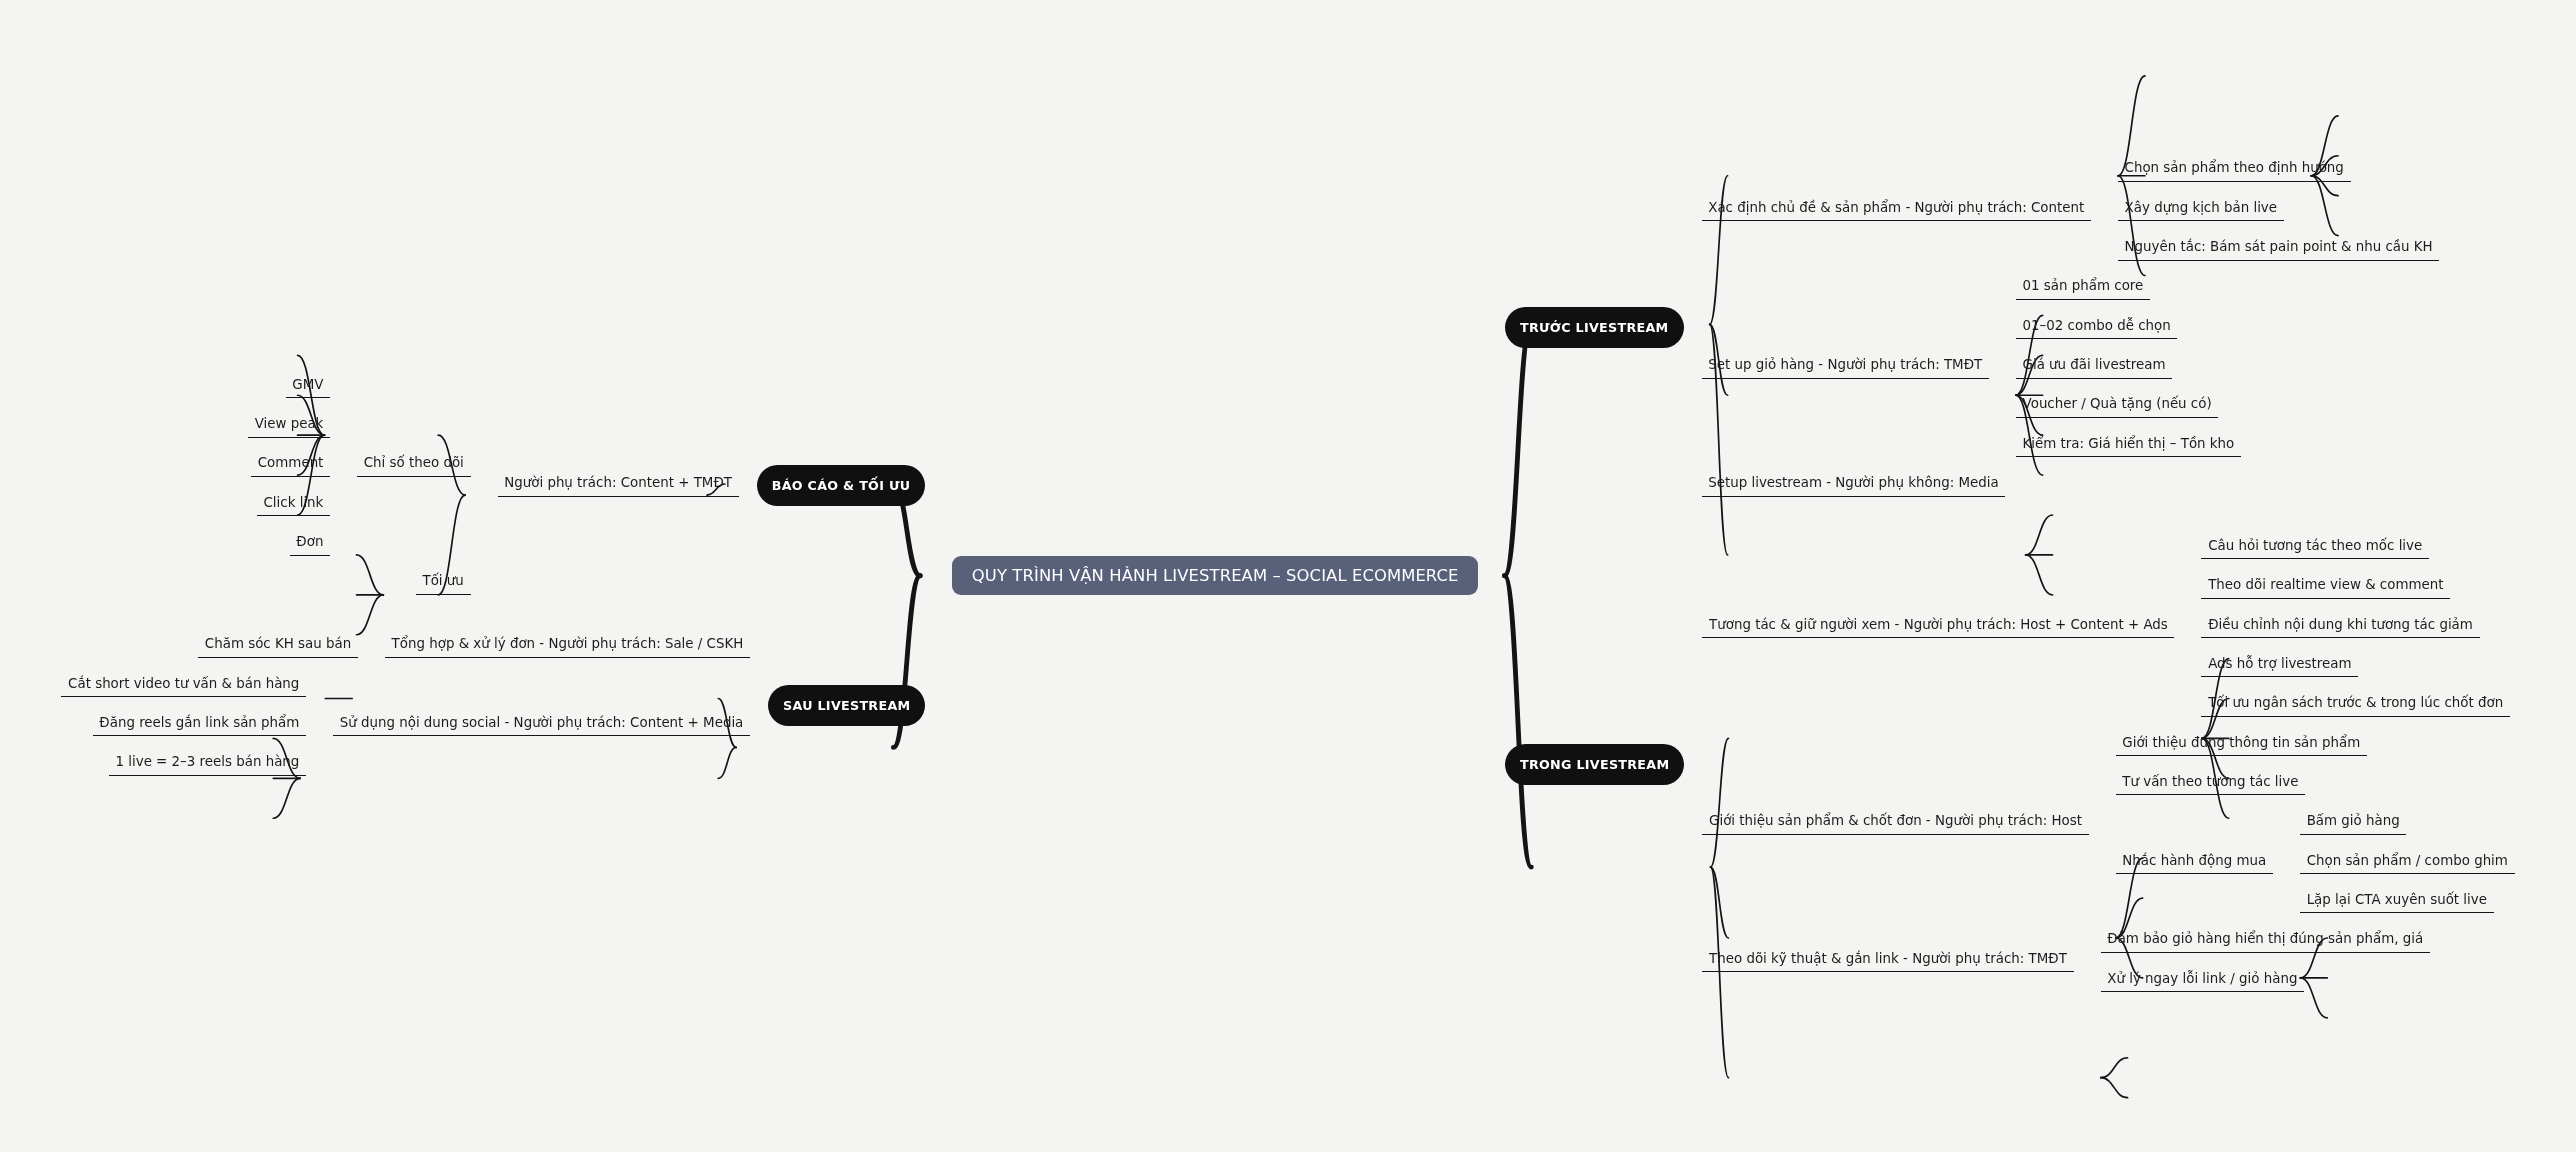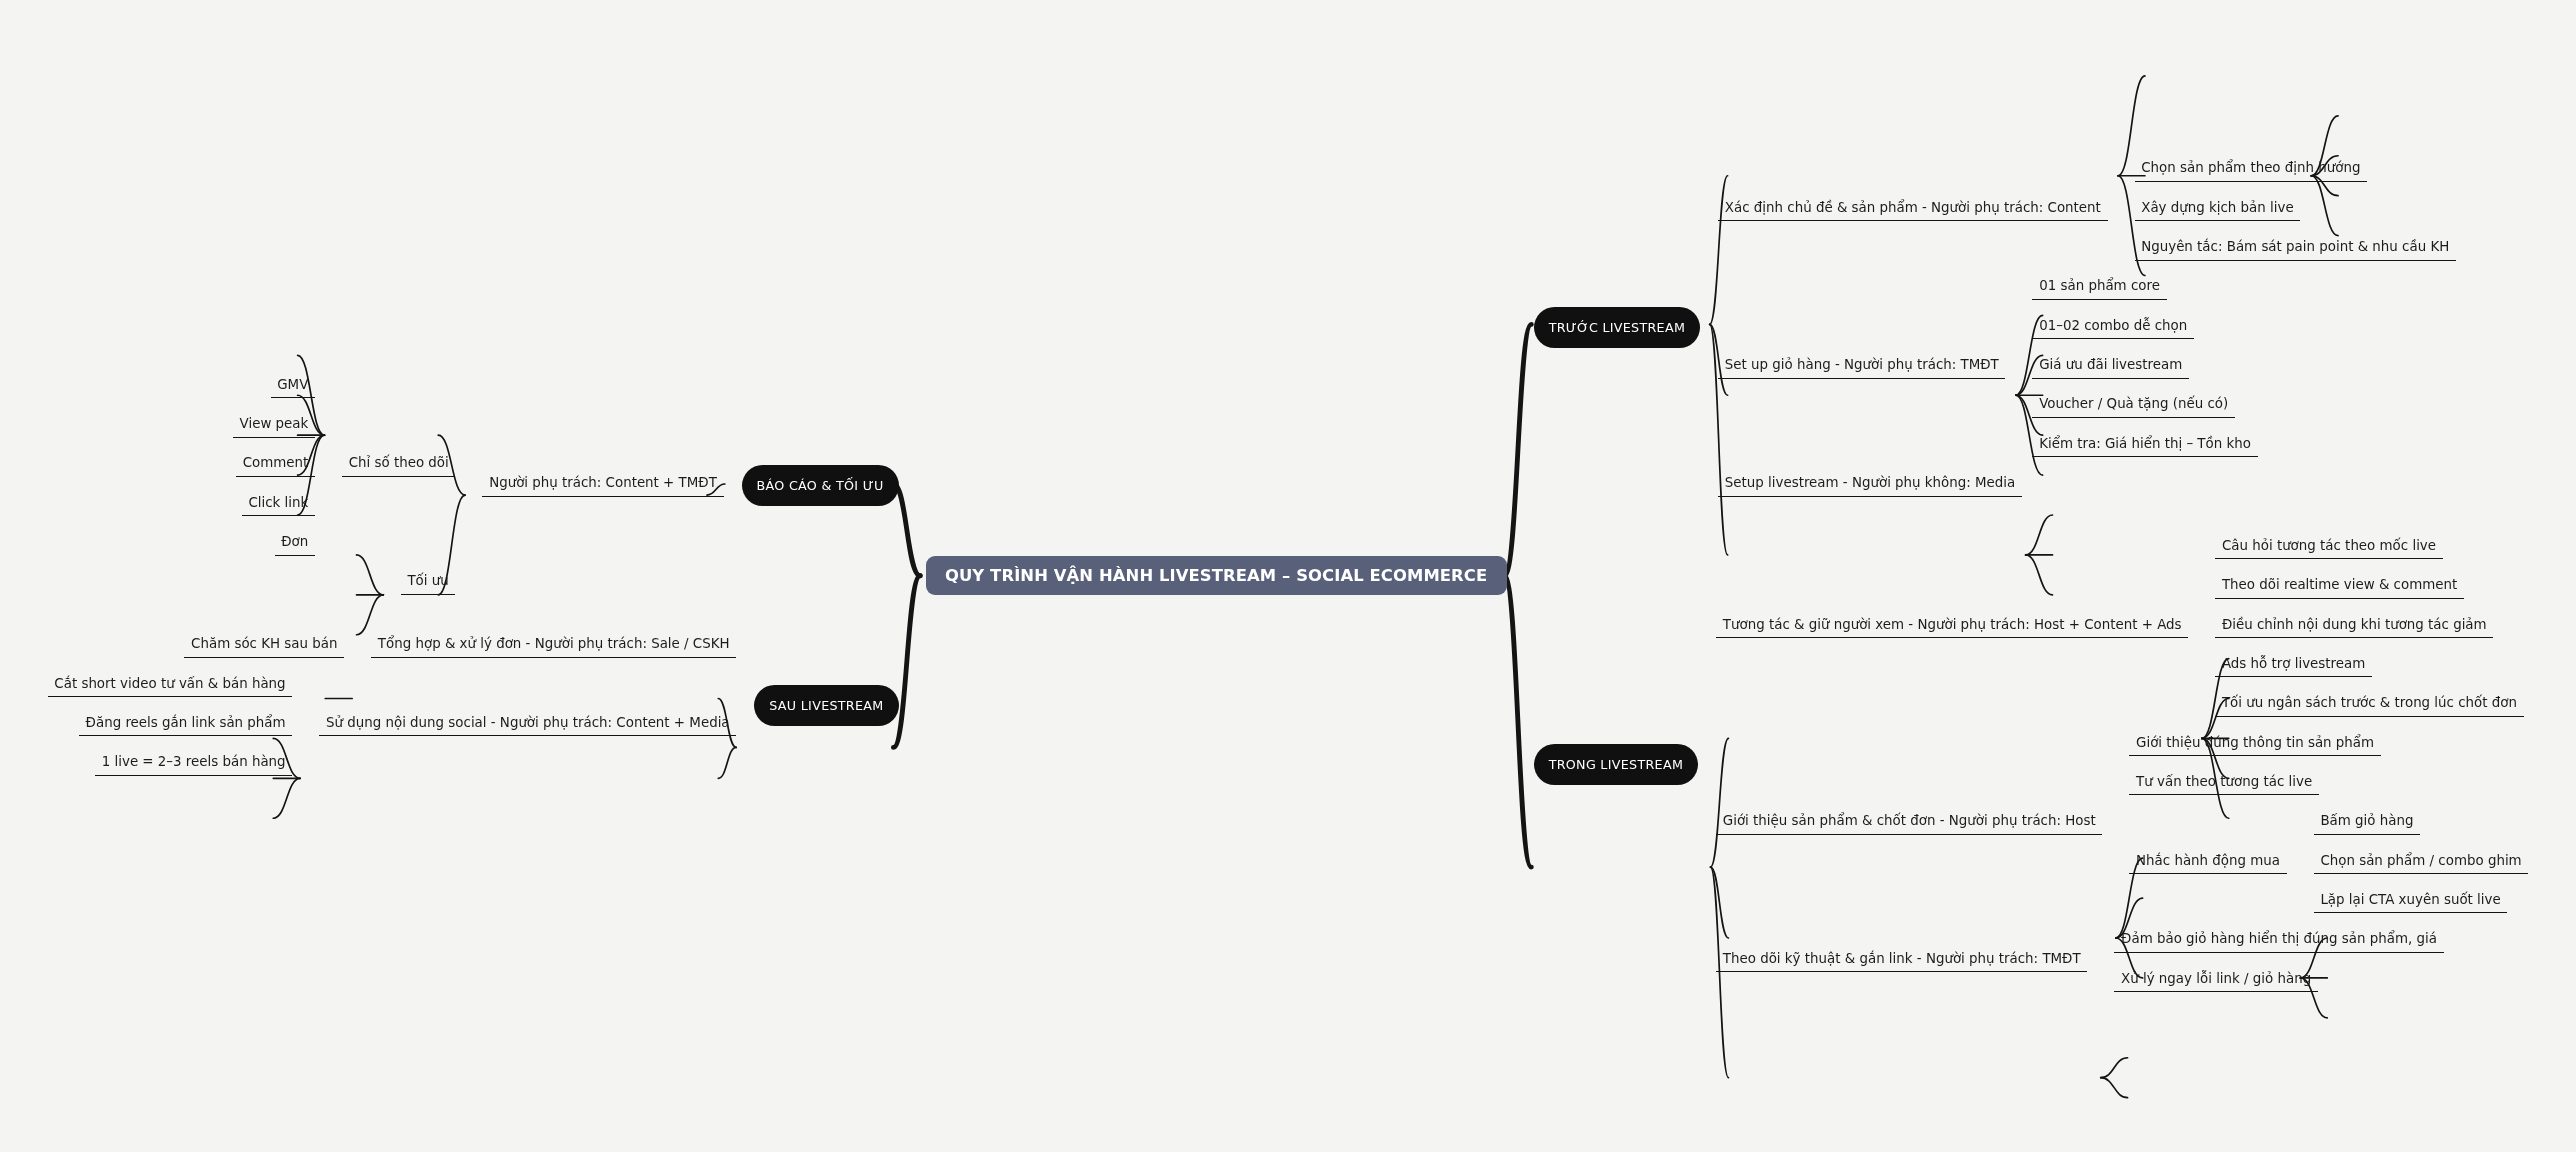--- a/index.html
+++ b/index.html
@@ -36,26 +36,26 @@
   .left  .ch{ margin-right:27px; align-items:flex-end; }
   .side.right > .st > .ch{ margin-left:18px; }
   .side.left  > .st > .ch{ margin-right:18px; }
   .nd{ white-space:nowrap; }
   .topic{
     font-size:13.4px; line-height:1.25; color:var(--topic-text);
     padding:1.5px 6.7px 3.7px; border-bottom:1.5px solid var(--line);
   }
   .pill{
     background:var(--branch-bg); color:var(--branch-text);
-    font-size:12.7px; font-weight:normal; letter-spacing:0.3px;
+    font-size:12.7px; font-weight:bold; letter-spacing:0.3px;
     padding:13px 15px; border-radius:745px;
   }
   .root{
     background:var(--root-bg); color:var(--root-text);
-    font-size:16.4px; font-weight:bold; letter-spacing:0.1px;
+    font-size:16.4px; font-weight:normal; letter-spacing:0.1px;
     padding:10.4px 19.4px; border-radius:9px; margin:0 27px;
   }
   .bottom-strip{
     position:absolute; left:0; bottom:0; width:100%; height:16.4px;
     background:var(--bottom-strip);
   }
 </style>
 </head>
 <body>
 

